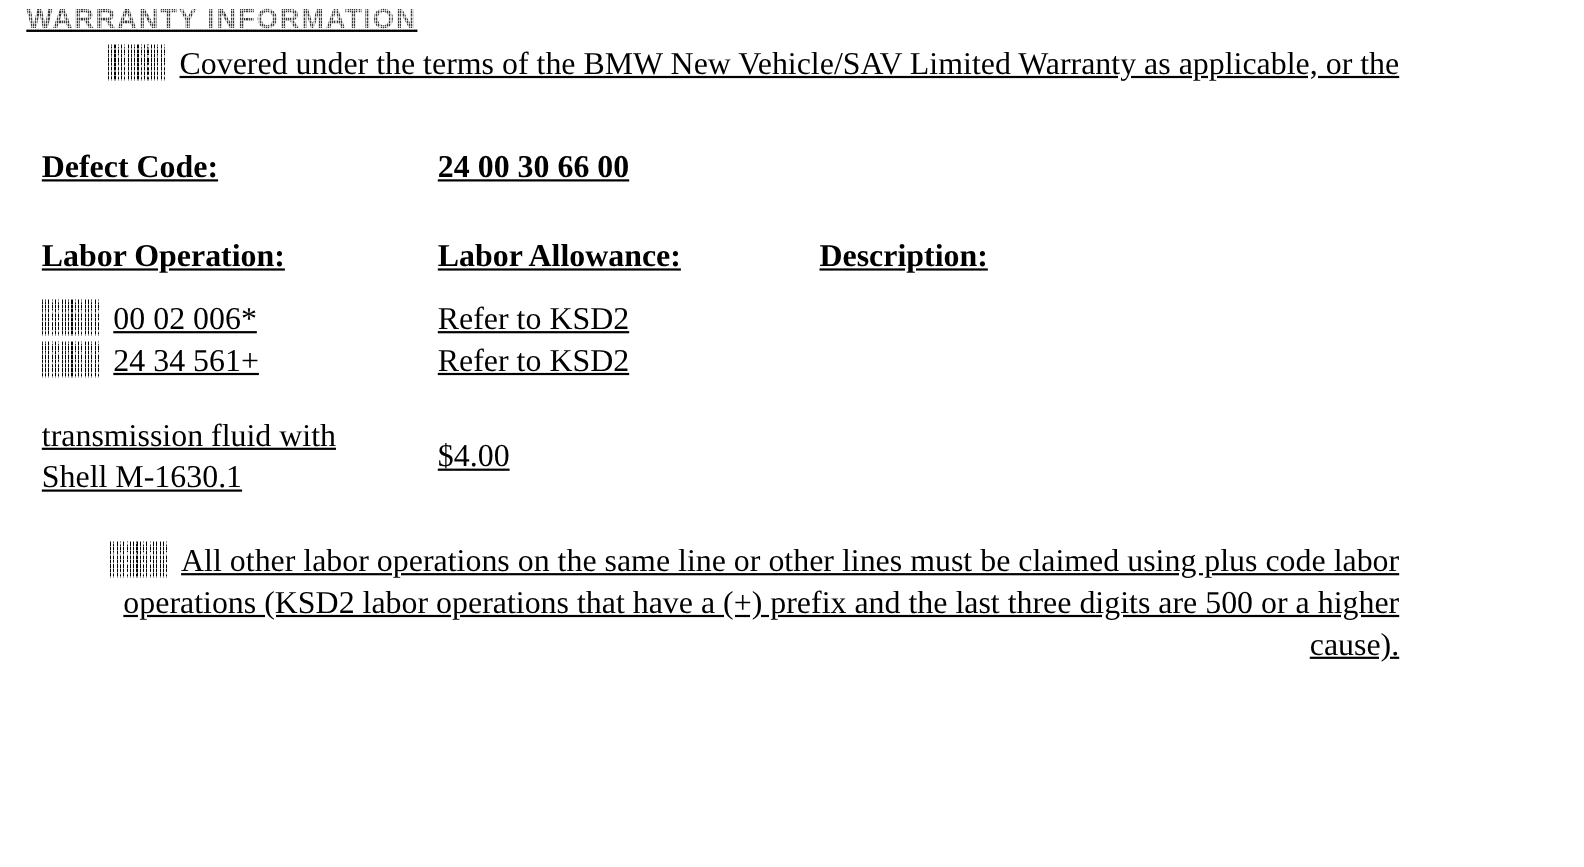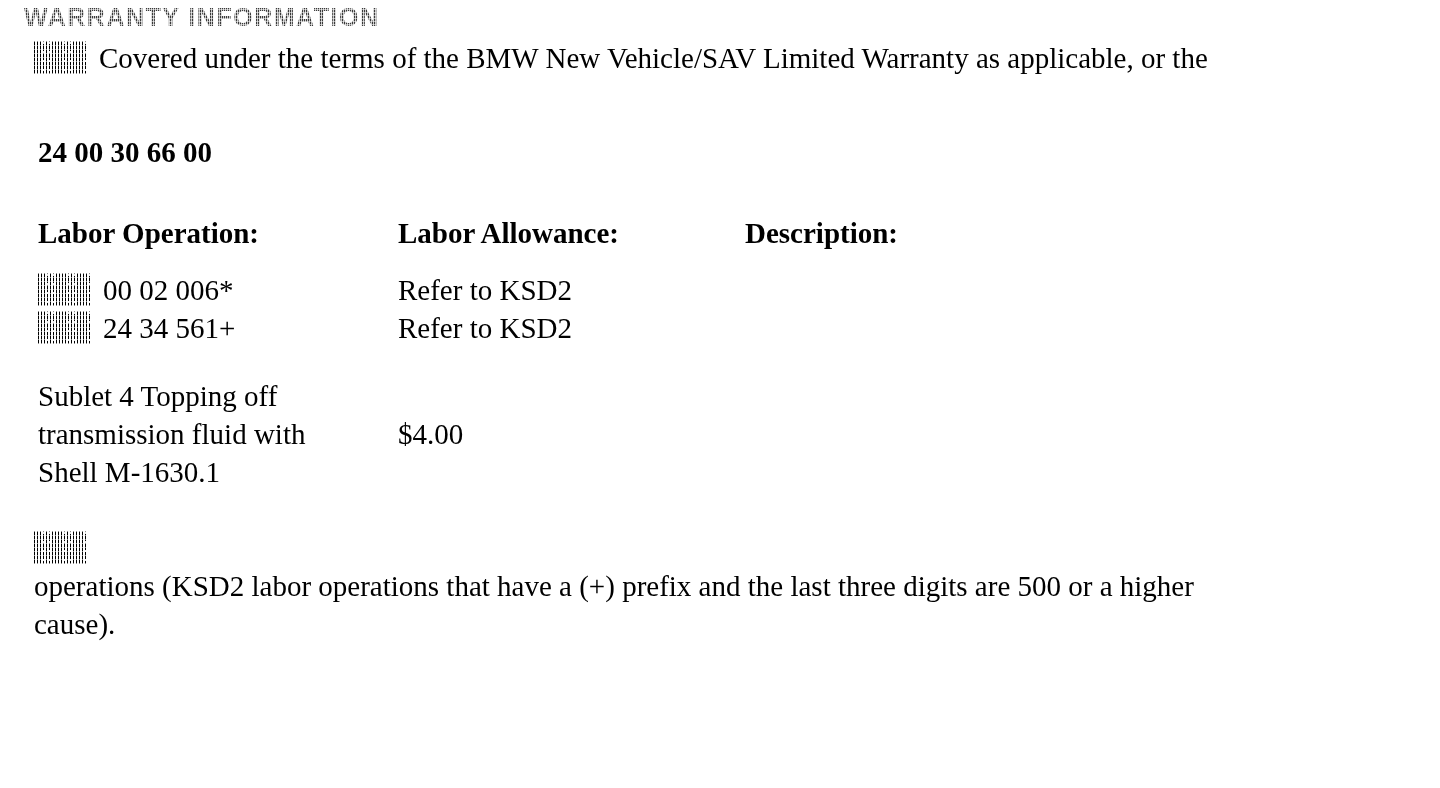--- a/index.html
+++ b/index.html
@@ -14,20 +14,21 @@
     font-family: "Liberation Serif", serif;
     font-size: 29px;
     line-height: 38px;
     color: #000000;
   }
   .page {
     box-sizing: border-box;
     width: 1312px;
     height: 788px;
     padding: 4px 40px 0 22px;
+    text-decoration: underline;
   }
 
   
   .heading {
     margin: 0 0 0 2px;
     font-family: "Liberation Sans", sans-serif;
     font-weight: bold;
     font-size: 25px;
     line-height: 27px;
     letter-spacing: 1.5px;
@@ -51,21 +52,21 @@
     height: 33px;
     margin-right: 12px;
     vertical-align: -6px;
     background-image:
       radial-gradient(circle at 2px 2px, rgba(255,255,255,0.9) 1px, transparent 1.5px),
       repeating-linear-gradient(0deg, rgba(255,255,255,0.55) 0 1px, transparent 1px 4px),
       repeating-linear-gradient(90deg, #000 0 1px, #fff 1px 3px);
     background-size: 7px 9px, auto, auto;
   }
 
-  .para { margin: 12px; }
+  .para { margin: 0; text-align: right; }
   .intro { margin-top: 8px; }
 
   .grid {
     display: grid;
     grid-template-columns: 360px 347px auto;
     padding-left: 16px;
     align-items: center;
   }
   .defect-row  { margin-top: 56px; }
   .header-row  { margin-top: 43px; font-weight: bold; }
@@ -83,20 +84,21 @@
 
 <div class="page">
 
   <h1 class="heading">WARRANTY INFORMATION</h1>
 
   <div class="para intro">
     <div><span class="dblock"></span><span>Covered under the terms of the BMW New Vehicle/SAV Limited Warranty as applicable, or the</span></div>
   </div>
 
   <div class="grid defect-row">
+    <div class="bold">Defect Code:</div>
     <div class="bold">24 00 30 66 00</div>
     <div></div>
   </div>
 
   <div class="grid header-row">
     <div>Labor Operation:</div>
     <div>Labor Allowance:</div>
     <div>Description:</div>
   </div>
 
@@ -107,27 +109,26 @@
   </div>
 
   <div class="grid labor-row-2">
     <div><span class="dblock"></span><span>24 34 561+</span></div>
     <div>Refer to KSD2</div>
     <div></div>
   </div>
 
   <div class="grid labor-row-3">
     <div>
-      <div>Sublet 4 Topping off</div>
       <div>transmission fluid with</div>
       <div>Shell M-1630.1</div>
     </div>
     <div>$4.00</div>
   </div>
 
 
   <div class="para note-2">
-    <div><span class="dblock"></span></div>
+    <div><span class="dblock"></span><span>All other labor operations on the same line or other lines must be claimed using plus code labor</span></div>
     <div>operations (KSD2 labor operations that have a (+) prefix and the last three digits are 500 or a higher</div>
     <div>cause).</div>
   </div>
 
 </div>
 
 </body></html>

